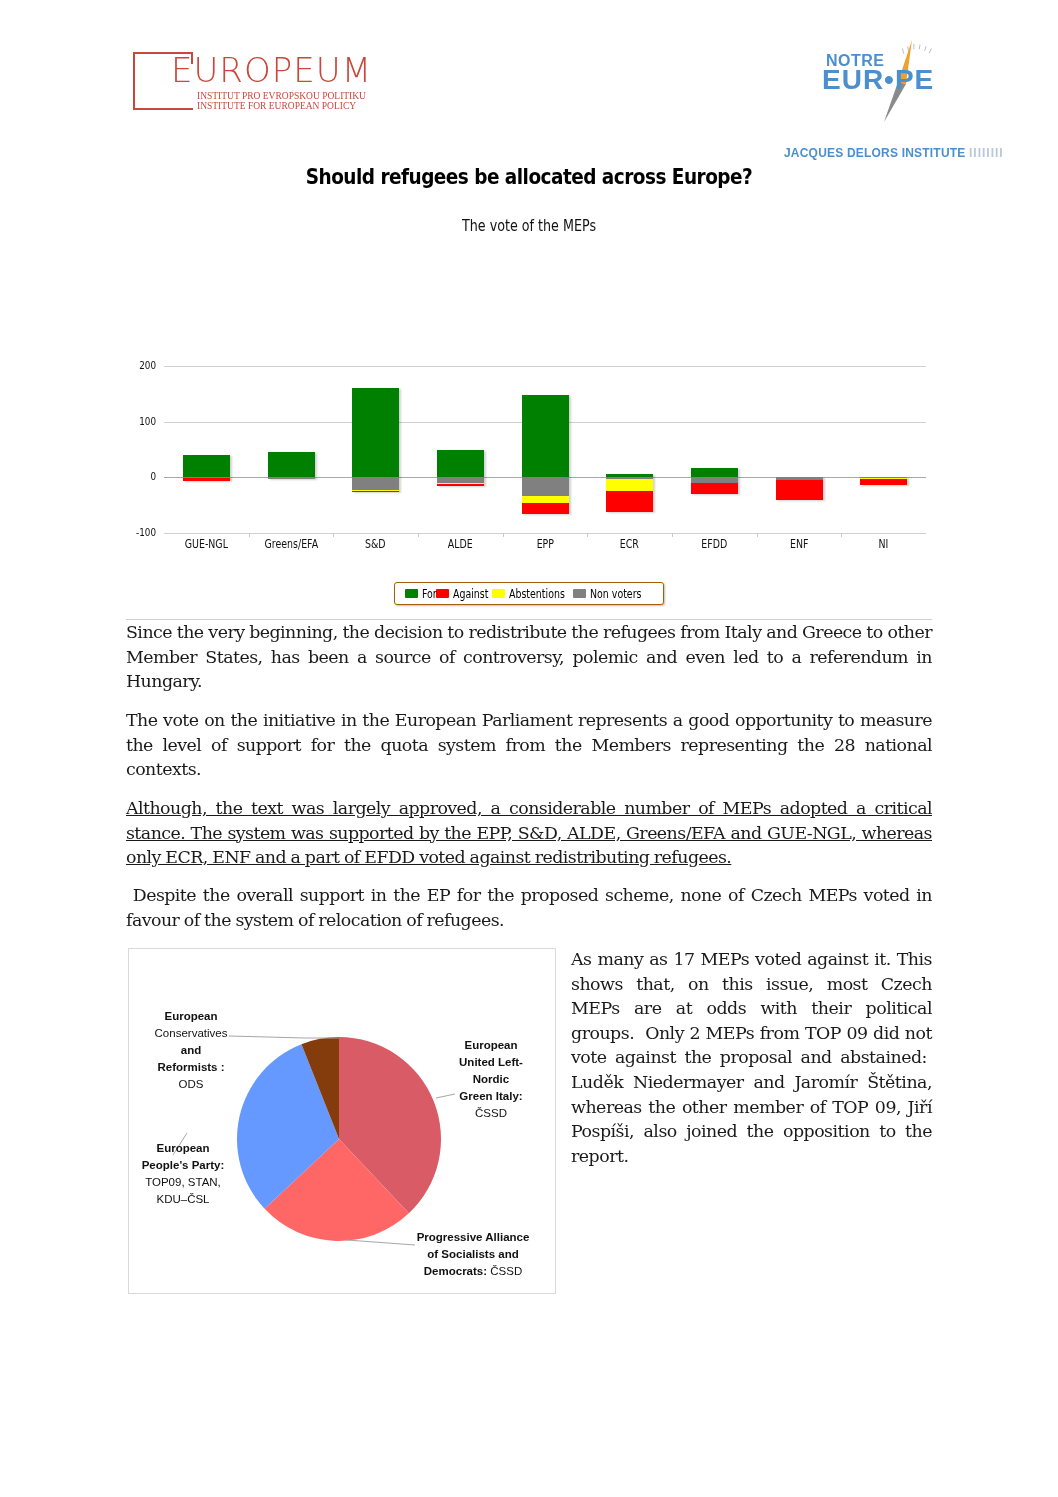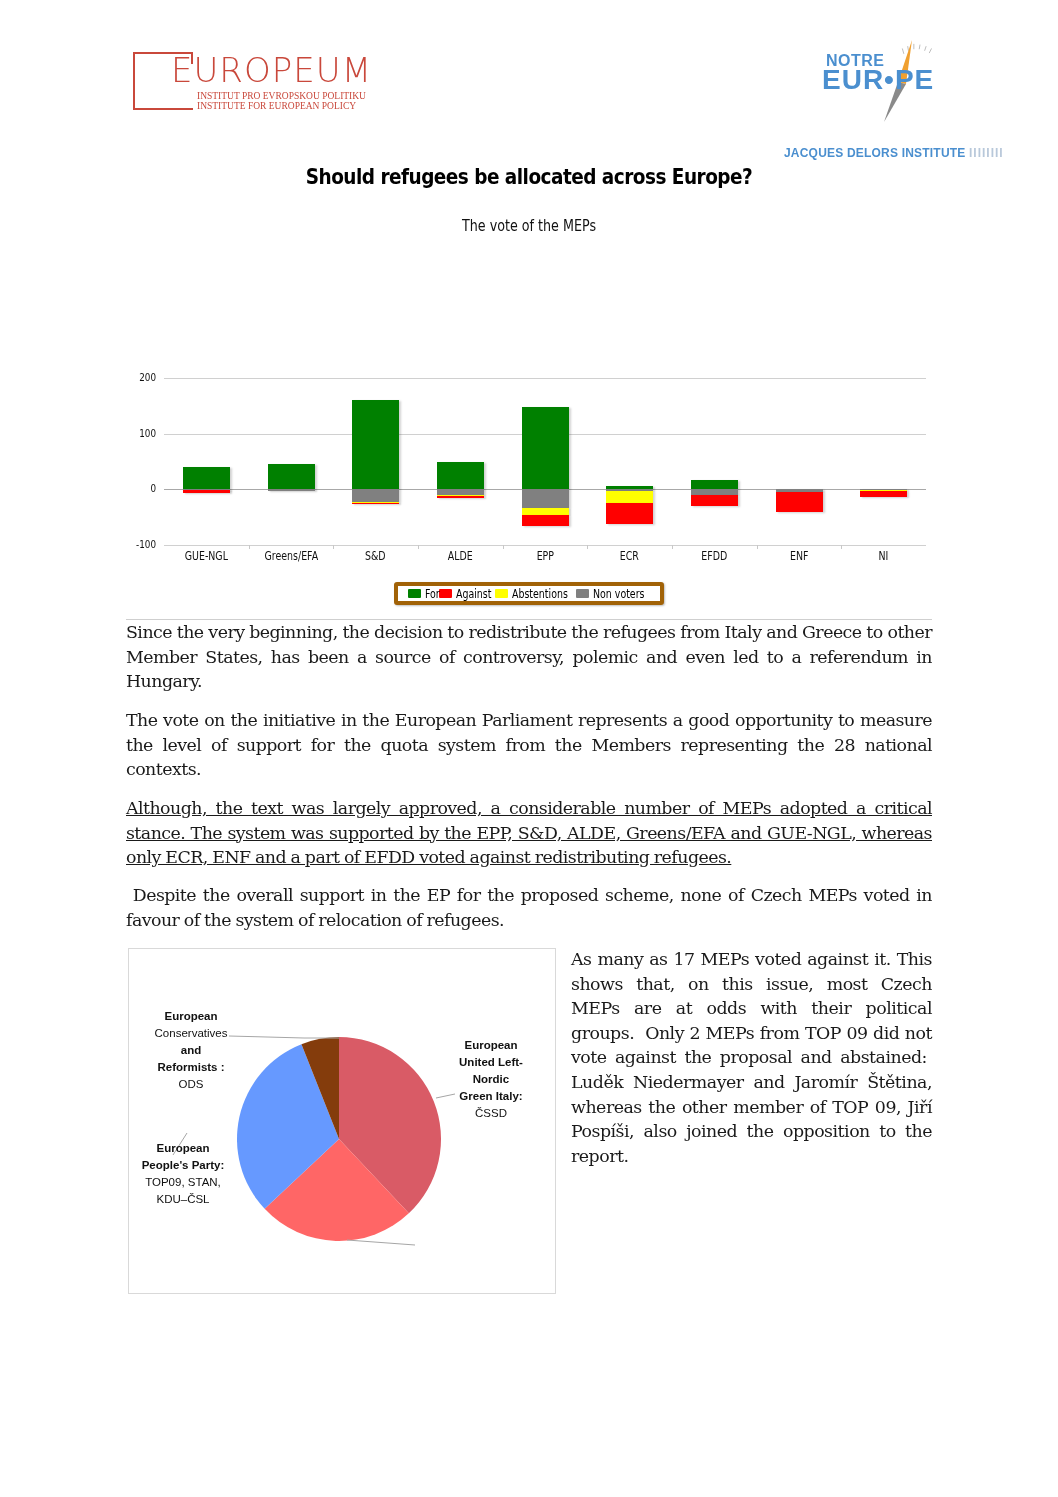--- a/index.html
+++ b/index.html
@@ -21,30 +21,30 @@
   .ne-jd { position: absolute; left: 2px; top: 62px; font-family: "Liberation Sans", sans-serif; font-weight: bold; font-size: 12px; color: #4b8fcf; white-space: nowrap; letter-spacing: 0.2px; margin-top: 48px; }
   .ne-ticks { position: absolute; left: 108px; top: 4px; width: 60px; height: 20px; }
 
   
   .title { position: absolute; left: 0; width: 1058px; top: 165px; text-align: center; font-family: "DejaVu Sans", sans-serif; font-weight: bold; font-size: 21px; letter-spacing: -0.6px; color: #000; transform: scaleX(0.88); }
   .subtitle { position: absolute; left: 0; width: 1058px; top: 217px; text-align: center; font-family: "DejaVu Sans", sans-serif; font-size: 15.5px; color: #111; transform: scaleX(0.82); }
 
   
   .bar-chart { position: absolute; left: 126px; top: 282px; width: 806px; height: 338px; }
   .bar-chart .bottom-rule { position: absolute; left: 0; right: 0; bottom: 0; height: 1px; background: #cfcfcf; }
-  .plot { position: absolute; left: 38px; top: 84px; width: 762px; height: 167px; margin-top: 12px; }
+  .plot { position: absolute; left: 38px; top: 84px; width: 762px; height: 167px; }
   .gridline { position: absolute; left: 0; right: 0; height: 1px; background: #d0d0d0; }
   .gridline.zero { background: #a8a8a8; }
   .ytick { position: absolute; left: -38px; width: 30px; text-align: right; font-family: "DejaVu Sans", sans-serif; font-size: 11px; color: #111; transform: scaleX(0.8); transform-origin: right center; line-height: 12px; }
   .bar-group { position: absolute; top: 0; height: 100%; }
   .seg { position: absolute; left: 0; width: 100%; box-shadow: 2px 1px 2px rgba(0,0,0,0.18); }
   .xtick { position: absolute; top: 171px; text-align: center; font-family: "DejaVu Sans", sans-serif; font-size: 11.5px; color: #111; transform: scaleX(0.82); white-space: nowrap; }
   .xsep { position: absolute; top: 167px; width: 1px; height: 4px; background: #c8c8c8; }
 
-  .legend { position: absolute; left: 268px; top: 300px; width: 270px; height: 23px; border: 4px solid #a16207; border-radius: 3px; box-shadow: 1px 1px 2px rgba(0,0,0,0.25); display: flex; align-items: center; padding-left: 10px; gap: 6px; background: #fff; }
+  .legend { position: absolute; left: 268px; top: 300px; width: 270px; height: 23px; border: 1px solid #a16207; border-radius: 3px; box-shadow: 1px 1px 2px rgba(0,0,0,0.25); display: flex; align-items: center; padding-left: 10px; gap: 6px; background: #fff; }
   .legend-item { display: flex; align-items: center; gap: 4px; font-family: "DejaVu Sans", sans-serif; font-size: 11.5px; color: #000; white-space: nowrap; }
   .legend-item .sw { width: 13px; height: 9px; border-radius: 1px; }
   .legend-item .lt { display: inline-block; transform: scaleX(0.82); transform-origin: left center; margin-right: -10px; }
 
   
   .para { position: absolute; left: 126px; width: 806px; font-family: "DejaVu Serif", serif; font-size: 17.4px; line-height: 24.6px; text-align: justify; color: #1a1a1a; letter-spacing: -0.55px; word-spacing: -0.5px; }
   .p1 { top: 620px; }
   .p2 { top: 708px; }
   .p3 { top: 796px; text-decoration: underline; }
   .p4 { top: 883px; }
@@ -210,15 +210,18 @@
   </svg>
   <div class="pie-label" style="left:12px;top:59px;width:100px">
     <b>European</b><br><span>Conservatives</span><br><b>and</b><br><b>Reformists :</b><br><span>ODS</span>
   </div>
   <div class="pie-label" style="left:318px;top:88px;width:88px">
     <b>European</b><br><b>United Left-</b><br><b>Nordic</b><br><b>Green Italy:</b><br><span>ČSSD</span>
   </div>
   <div class="pie-label" style="left:2px;top:191px;width:104px">
     <b>European</b><br><b>People's Party:</b><br><span>TOP09, STAN,</span><br><span>KDU–ČSL</span>
   </div>
+  <div class="pie-label" style="left:276px;top:280px;width:136px">
+    <b>Progressive Alliance</b><br><b>of Socialists and</b><br><b>Democrats:</b> <span>ČSSD</span>
+  </div>
 </div>
 
 <p class="side-text">As many as 17 MEPs voted against it. This shows that, on this issue, most Czech MEPs are at odds with their political groups.&nbsp; Only 2 MEPs from TOP 09 did not vote against the proposal and abstained:&nbsp; Luděk Niedermayer and Jaromír Štětina, whereas the other member of TOP 09, Jiří Pospíši, also joined the opposition to the report.</p>
 
 </body></html>

